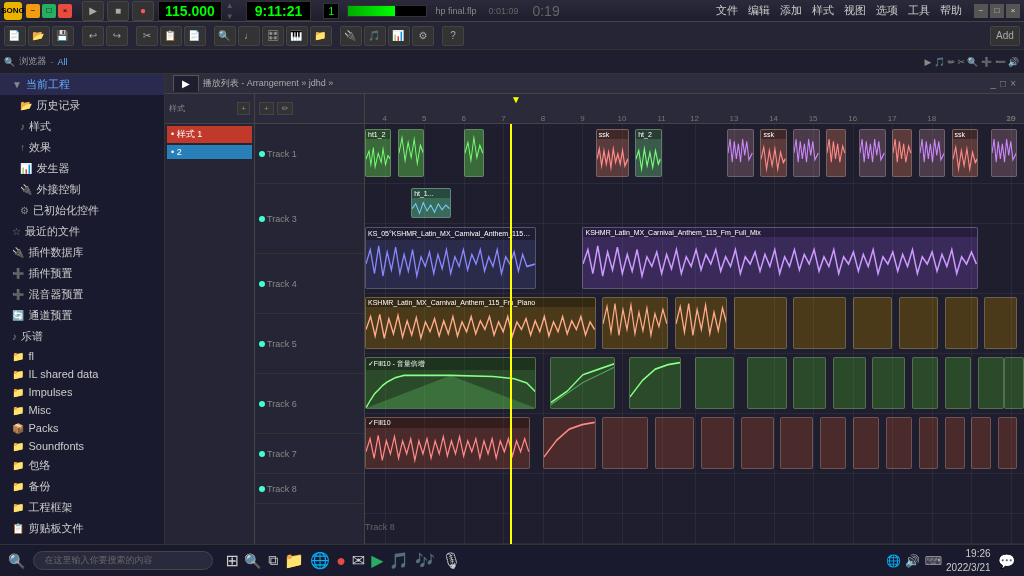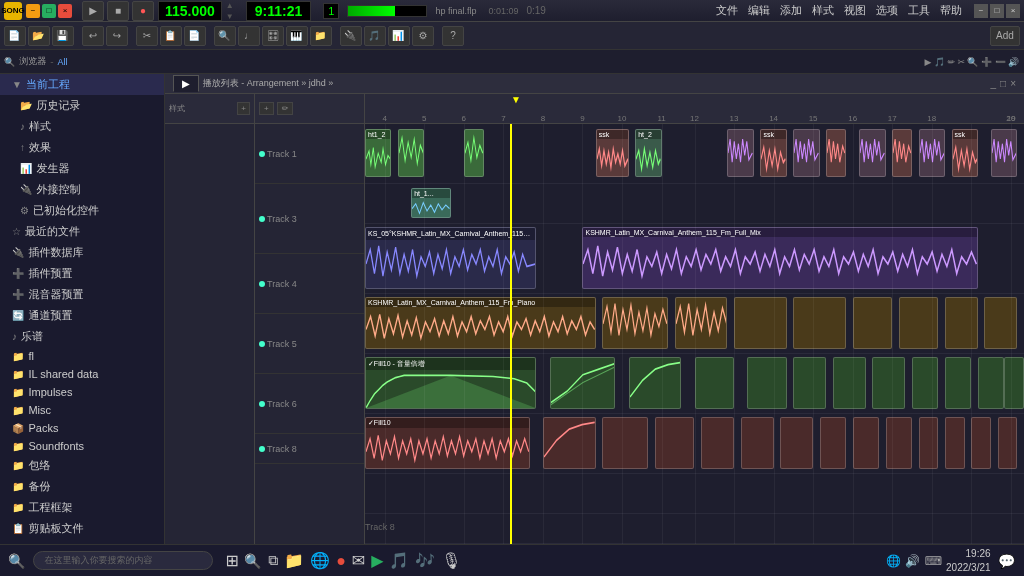--- a/index.html
+++ b/index.html
@@ -366,21 +366,21 @@
   </div>
   <div class="tb-time">9:11:21</div>
   <div style="display:flex;gap:3px;align-items:center;">
     <div style="background:#000;border:1px solid #333;padding:1px 4px;font-size:11px;color:#0f0;">1</div>
   </div>
   <div style="width:80px;height:12px;background:#000;border:1px solid #333;margin:0 4px;position:relative;">
     <div style="width:60%;height:100%;background:linear-gradient(to right,#0a0,#0f0);"></div>
   </div>
   <div style="font-size:9px;color:#888;">hp final.flp</div>
   <div style="font-size:9px;color:#666;margin-left:8px;">0:01:09</div>
-  <div style="font-size:10px;color:#666;margin-left:4px;">0:19</div>
+  <div style="font-size:14px;color:#666;margin-left:10px;">0:19</div>
   <div class="tb-menu">
     <span>文件</span>
     <span>编辑</span>
     <span>添加</span>
     <span>样式</span>
     <span>视图</span>
     <span>选项</span>
     <span>工具</span>
     <span>帮助</span>
   </div>
@@ -546,20 +546,28 @@
 
     <div id="arr-body">
 
       <div id="pattern-area">
         <div id="pattern-header">
           <span style="font-size:8px;color:#888;">样式</span>
           <div style="margin-left:auto;display:flex;gap:2px;">
             <button style="background:#333;border:1px solid #444;color:#888;font-size:8px;cursor:pointer;padding:1px 3px;">+</button>
           </div>
         </div>
+        <div style="padding:2px;">
+          <div style="background:#c0392b;color:#fff;font-size:9px;padding:2px 4px;margin-bottom:2px;cursor:pointer;">
+            <span>• 样式 1</span>
+          </div>
+          <div style="background:#2980b9;color:#fff;font-size:9px;padding:2px 4px;cursor:pointer;">
+            <span>• 2</span>
+          </div>
+        </div>
       </div>
 
       <div id="track-list">
         <div id="track-controls-header">
           <button style="background:#333;border:1px solid #444;color:#888;font-size:8px;cursor:pointer;padding:1px 4px;">+</button>
           <button style="background:#333;border:1px solid #444;color:#888;font-size:8px;cursor:pointer;padding:1px 4px;">✏</button>
         </div>
 
         <div class="track-row" style="height:60px;">
           <div class="track-dot" style="background:#4fc;"></div>
@@ -573,20 +581,24 @@
           <div class="track-dot" style="background:#4fc;"></div>
           <span class="track-label">Track 4</span>
         </div>
         <div class="track-row" style="height:60px;">
           <div class="track-dot" style="background:#4fc;"></div>
           <span class="track-label">Track 5</span>
         </div>
         <div class="track-row" style="height:60px;">
           <div class="track-dot" style="background:#4fc;"></div>
           <span class="track-label">Track 6</span>
+        </div>
+        <div class="track-row" style="height:40px;">
+          <div class="track-dot" style="background:#4fc;"></div>
+          <span class="track-label">Track 7</span>
         </div>
         <div class="track-row" style="height:30px;">
           <div class="track-dot" style="background:#4fc;"></div>
           <span class="track-label">Track 8</span>
         </div>
       </div>
 
       <div id="timeline">
 
         <div id="ruler">

